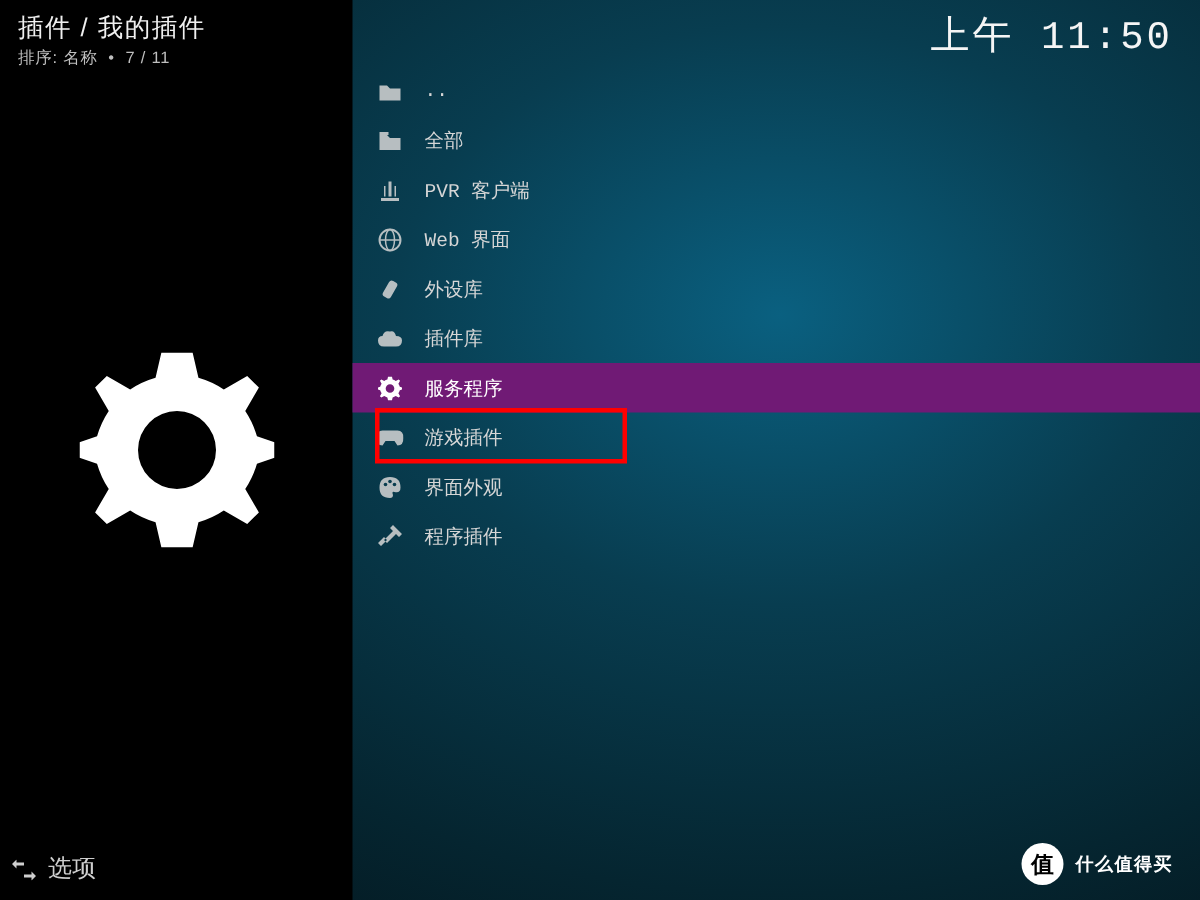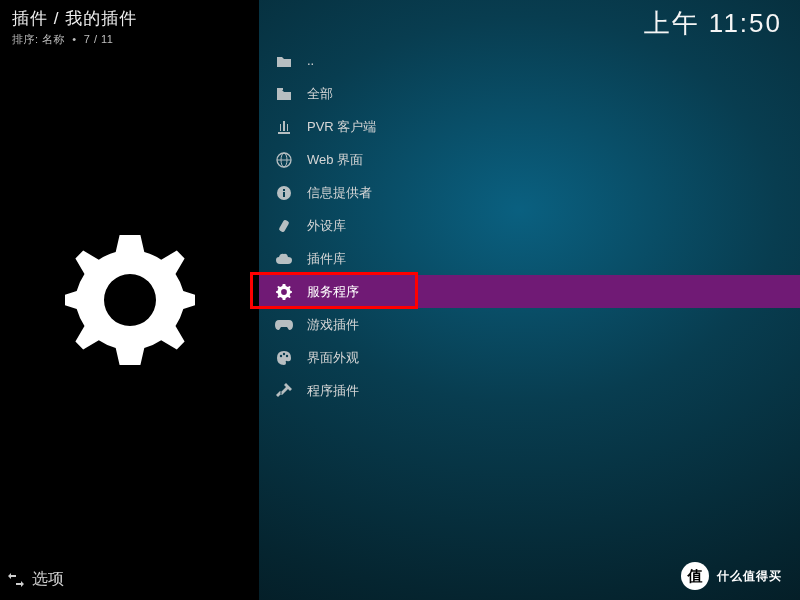--- a/index.html
+++ b/index.html
@@ -13,32 +13,32 @@
       position: relative;
     }
     .topbar-left { line-height: 1.3; }
     .breadcrumb { font-size: 17px; color: #f0f0f0; letter-spacing: 1px; }
     .sortline { font-size: 11px; color: #bfbfbf; letter-spacing: 0.5px; margin-top: 2px; }
     .clock { font-size: 26px; color: #f5f5f5; letter-spacing: 2px; font-weight: 300; }
 
     .main { display: flex; position: absolute; top: 0; left: 0; right: 0; bottom: 0; }
 
     .left-panel {
-      width: 259px;
+      width: 235px;
       height: 100%;
       background: #000;
       position: relative;
       display: flex;
       align-items: center;
       justify-content: center;
     }
     .left-panel .topbar-left { position: absolute; top: 8px; left: 12px; }
     .big-gear svg { display: block; }
 
-    .right-panel { flex: 1; position: relative; padding-top: 42px; }
+    .right-panel { flex: 1; position: relative; padding-top: 42px; font-family: Liberation Mono, monospace; }
 
     .list { margin-top: 2px; }
     .list-row {
       display: flex;
       align-items: center;
       height: 33px;
       padding-left: 16px;
       color: #d6d6d6;
       font-size: 13px;
       cursor: pointer;
@@ -143,30 +143,20 @@
               <circle cx="8" cy="8" r="7" fill="none" stroke="#d6d6d6" stroke-width="1.3"></circle>
               <ellipse cx="8" cy="8" rx="3" ry="7" fill="none" stroke="#d6d6d6" stroke-width="1"></ellipse>
               <line x1="1" y1="8" x2="15" y2="8" stroke="#d6d6d6" stroke-width="1"></line>
             </svg>
           </span>
           <span>Web 界面</span>
         </div>
         <div class="list-row">
           <span class="row-icon">
             <svg width="16" height="16" viewBox="0 0 16 16">
-              <circle cx="8" cy="8" r="7" fill="#d6d6d6"></circle>
-              <rect x="7" y="7" width="2" height="5" fill="#083d50"></rect>
-              <rect x="7" y="4" width="2" height="2" fill="#083d50"></rect>
-            </svg>
-          </span>
-          <span>信息提供者</span>
-        </div>
-        <div class="list-row">
-          <span class="row-icon">
-            <svg width="16" height="16" viewBox="0 0 16 16">
               <rect x="5" y="2" width="6" height="12" rx="2" fill="#d6d6d6" transform="rotate(30 8 8)"></rect>
             </svg>
           </span>
           <span>外设库</span>
         </div>
         <div class="list-row">
           <span class="row-icon">
             <svg width="16" height="12" viewBox="0 0 16 12">
               <path fill="#d6d6d6" d="M4 11 Q0 11 0 7 Q0 4 3 4 Q4 0 8 1 Q11 0 12 4 Q16 4 16 7 Q16 11 12 11 Z"></path>
             </svg>

